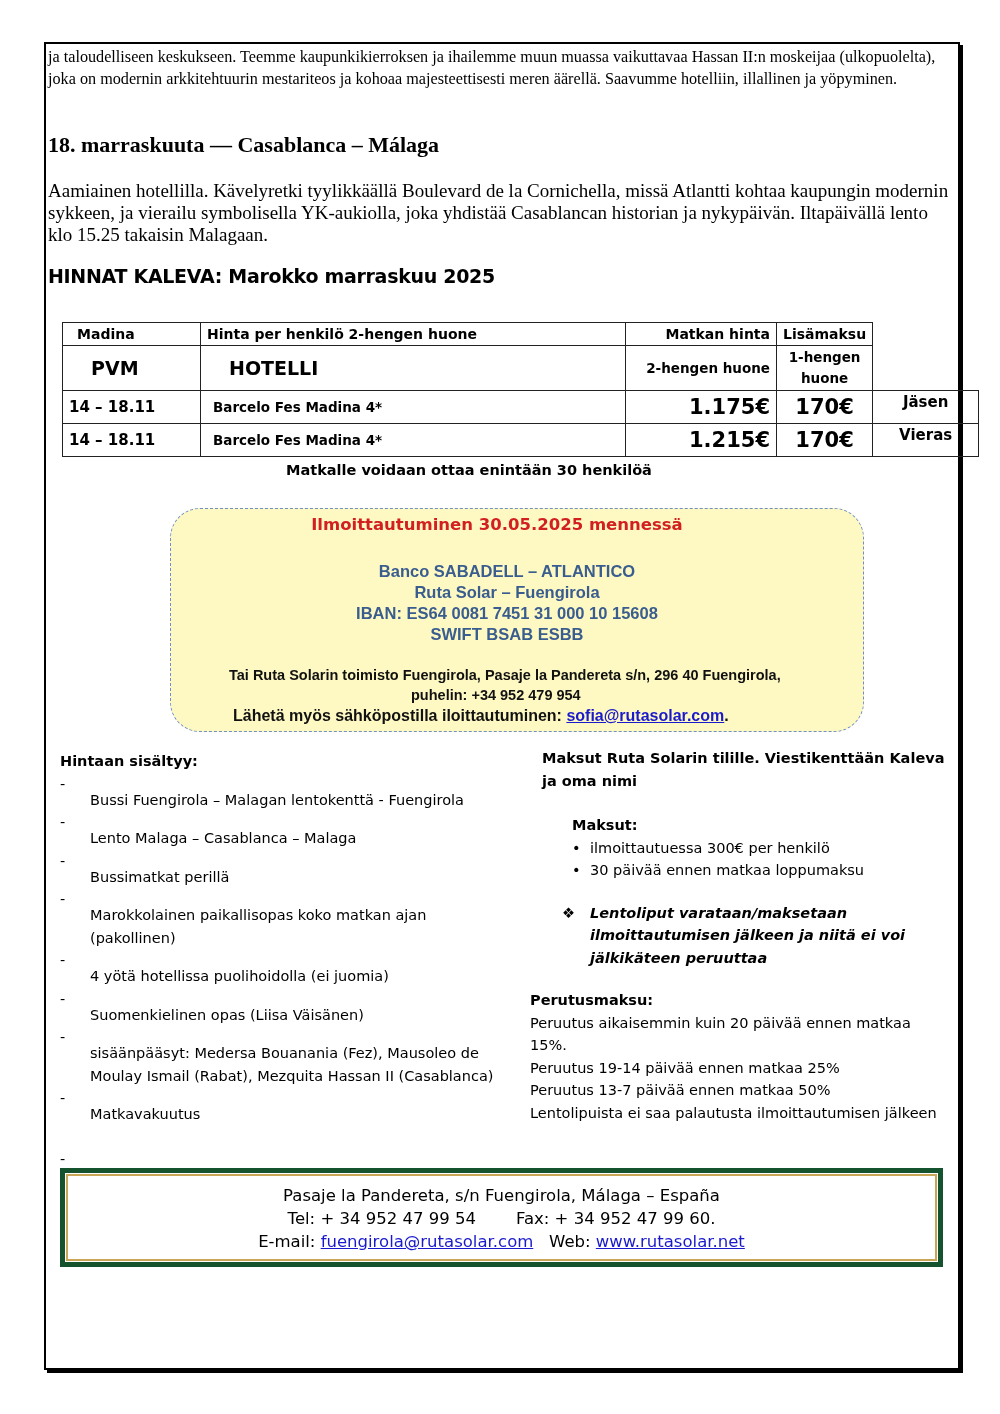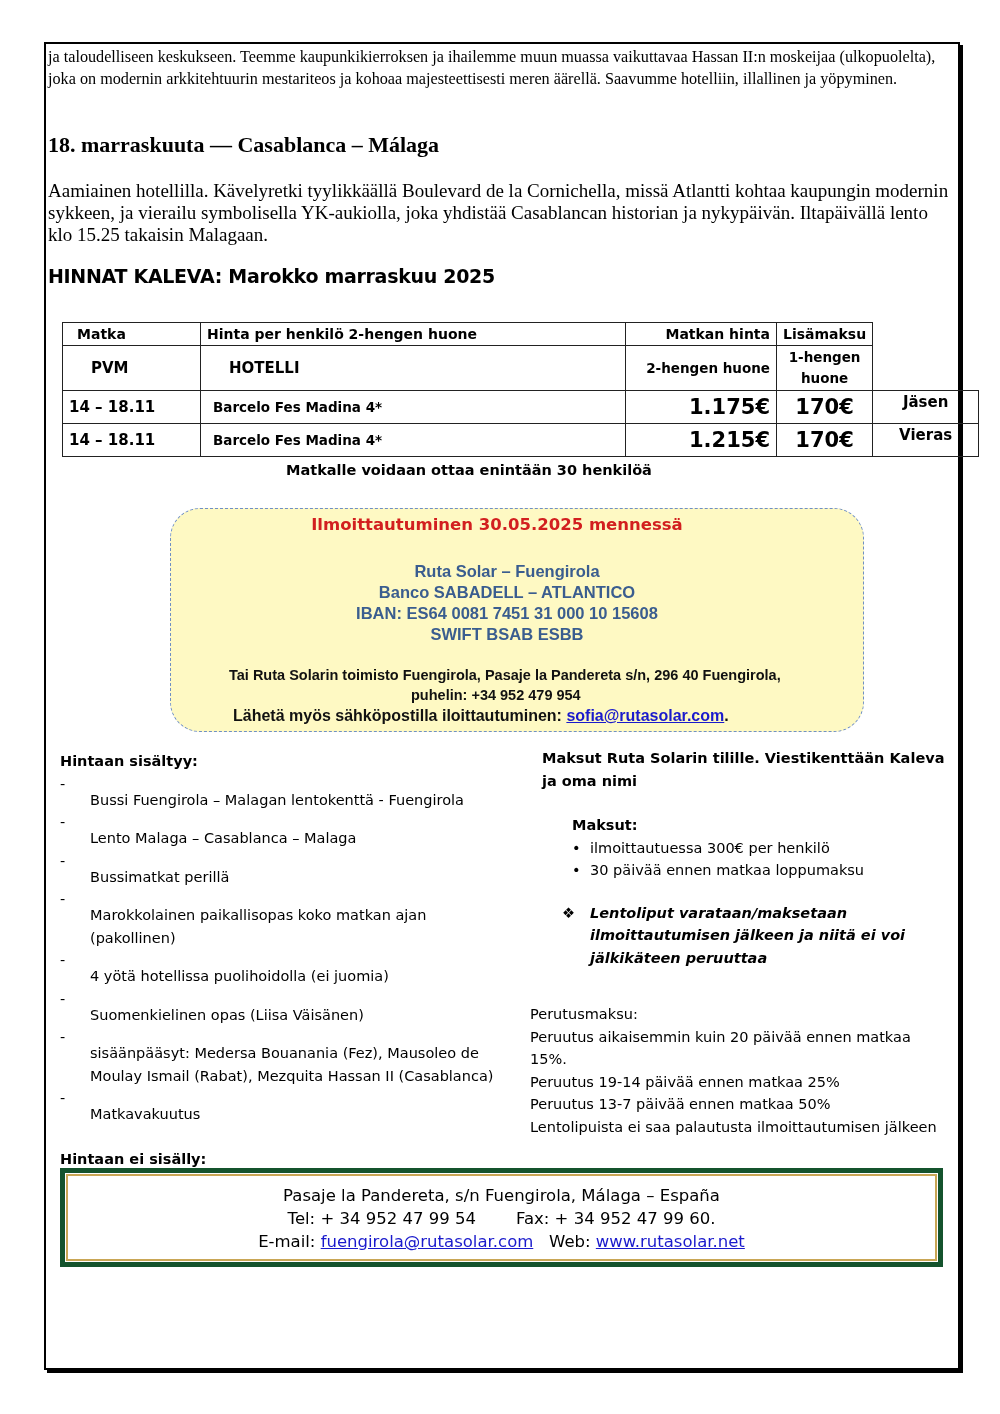--- a/index.html
+++ b/index.html
@@ -21,21 +21,21 @@
   table.price-table { position: absolute; left: 62px; top: 322px; border-collapse: collapse; font-family: "DejaVu Sans", sans-serif; }
   table.price-table td { border: 1.5px solid #222; padding: 0 6px; font-size: 14px; }
   table.price-table td.noborder { border: none; }
   .col-date { width: 103px; }
   .col-hotel { width: 390px; }
   .col-price { width: 138px; text-align: right; }
   .col-extra { width: 77px; text-align: center; }
   .col-type { width: 93px; text-align: center; }
   .row-h1 td { height: 22px; font-weight: bold; font-size: 13.5px; }
   .row-h2 td { height: 44px; }
-  .row-h2 .big { font-size: 15px; font-weight: bold; padding-left: 28px; }
+  .row-h2 .big { font-size: 19px; font-weight: bold; padding-left: 28px; }
   .row-h2 .small { font-size: 13.5px; font-weight: bold; line-height: 21px; }
   .row-data td { height: 30px; font-weight: bold; }
   .row-data .date { font-size: 15px; }
   .row-data .hotel { font-size: 13.5px; padding-left: 12px; }
   .row-data .price { font-size: 21px; }
   .row-data .type { font-size: 15px; vertical-align: top; padding-top: 2px; }
 
   .capacity-note { position: absolute; left: 286px; top: 462px; font-size: 14.5px; font-weight: bold; font-family: "DejaVu Sans", sans-serif; }
 
   .signup-box {
@@ -56,21 +56,21 @@
   .dash-item .txt { flex: 1; margin-top: 16px; }
   .gap { height: 22px; }
 
   .right-col { position: absolute; left: 530px; top: 747px; width: 420px; font-family: "DejaVu Sans", sans-serif; font-size: 14.5px; line-height: 22.5px; }
   .payments-note { padding-left: 12px; font-weight: bold; }
   .maksut-head { padding-left: 42px; margin-top: 22px; font-weight: bold; }
   .bullet-item { display: flex; padding-left: 42px; }
   .bullet-item .b { width: 18px; flex: none; }
   .star-item { display: flex; padding-left: 32px; margin-top: 20px; font-weight: bold; font-style: italic; }
   .star-item .s { width: 28px; flex: none; font-style: normal; }
-  .cancel-head { margin-top: 34px; font-weight: normal; }
+  .cancel-head { margin-top: 20px; font-weight: bold; }
 
   .footer {
     position: absolute; left: 60px; top: 1168px; width: 883px; height: 99px;
     background: #14532d; box-sizing: border-box; padding: 6px;
   }
   .footer-inner {
     width: 100%; height: 100%; background: #fff; box-sizing: border-box;
     border: 2px solid #c9a655; outline: 1px solid #fff; text-align: center;
     font-size: 16.5px; line-height: 23px; padding-top: 8px; font-family: "DejaVu Sans", sans-serif;
   }
@@ -84,21 +84,21 @@
 <div class="intro-para serif">ja taloudelliseen keskukseen. Teemme kaupunkikierroksen ja ihailemme muun muassa vaikuttavaa Hassan II:n moskeijaa (ulkopuolelta), joka on modernin arkkitehtuurin mestariteos ja kohoaa majesteettisesti meren äärellä. Saavumme hotelliin, illallinen ja yöpyminen.</div>
 
 <div class="day-heading serif">18. marraskuuta — Casablanca – Málaga</div>
 <div class="day-para serif">Aamiainen hotellilla. Kävelyretki tyylikkäällä Boulevard de la Cornichella, missä Atlantti kohtaa kaupungin modernin sykkeen, ja vierailu symbolisella YK-aukiolla, joka yhdistää Casablancan historian ja nykypäivän. Iltapäivällä lento klo 15.25 takaisin Malagaan.</div>
 
 <div class="prices-title">HINNAT KALEVA: Marokko  marraskuu 2025</div>
 
 <table class="price-table">
   <tbody>
       <tr class="row-h1">
-    <td class="col-date" style="padding-left:14px">Matka</td>
+    <td class="col-date" style="padding-left:14px">Madina</td>
     <td class="col-hotel">Hinta per henkilö 2-hengen huone</td>
     <td class="col-price">Matkan hinta</td>
     <td class="col-extra">Lisämaksu</td>
     <td class="noborder col-type"></td>
   </tr>
   <tr class="row-h2">
     <td class="col-date big">PVM</td>
     <td class="col-hotel big">HOTELLI</td>
     <td class="col-price small">2-hengen huone</td>
     <td class="col-extra small">1-hengen huone</td>
@@ -119,22 +119,22 @@
     <td class="type col-type">Vieras</td>
   </tr>
 </tbody>
   </table>
 
 <div class="capacity-note">Matkalle voidaan ottaa enintään 30 henkilöä</div>
 
 <div class="signup-box">
   <div class="signup-deadline">Ilmoittautuminen  30.05.2025 mennessä</div>
   <div class="bank-block">
+    <div>Banco SABADELL – ATLANTICO</div>
     <div>Ruta Solar – Fuengirola</div>
-    <div>Banco SABADELL – ATLANTICO</div>
     <div>IBAN: ES64 0081 7451 31 000 10 15608</div>
     <div>SWIFT BSAB ESBB</div>
   </div>
   <div class="office-line">Tai Ruta Solarin toimisto Fuengirola, Pasaje la Pandereta s/n, 296 40 Fuengirola,</div>
   <div class="phone-line">puhelin: +34 952 479 954</div>
   <div class="email-line"><span>Lähetä myös sähköpostilla iloittautuminen: </span><a href="#">sofia@rutasolar.com</a><span>.</span></div>
 </div>
 
 <div class="left-col">
   <div class="section-head">Hintaan sisältyy:</div>
@@ -164,21 +164,20 @@
     </div>
   <div class="dash-item">
       <span class="dash">-</span>
       <span class="txt"> sisäänpääsyt: Medersa Bouanania (Fez), Mausoleo de Moulay Ismail (Rabat), Mezquita Hassan II (Casablanca)</span>
     </div>
   <div class="dash-item">
       <span class="dash">-</span>
       <span class="txt">Matkavakuutus</span>
     </div>
   <div class="gap"></div>
-  <div class="section-head">Hintaan ei sisälly:</div>
   <div class="dash-item">
       <span class="dash">-</span>
       <span class="txt">Juomarahat oppaalle ja kuljettajalle. (vapaavalintainen maksu)</span>
     </div>
   <div class="dash-item">
       <span class="dash">-</span>
       <span class="txt">Juomat</span>
     </div>
 </div>
 

